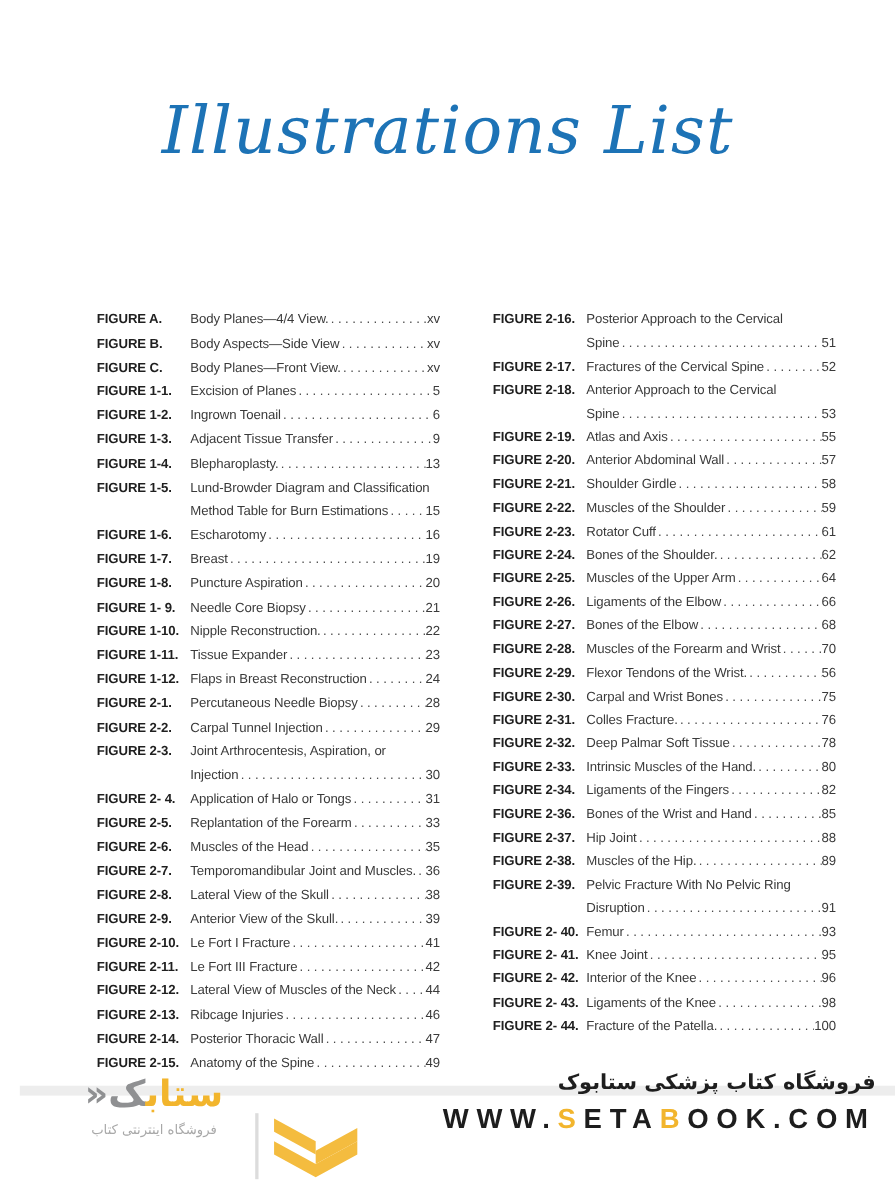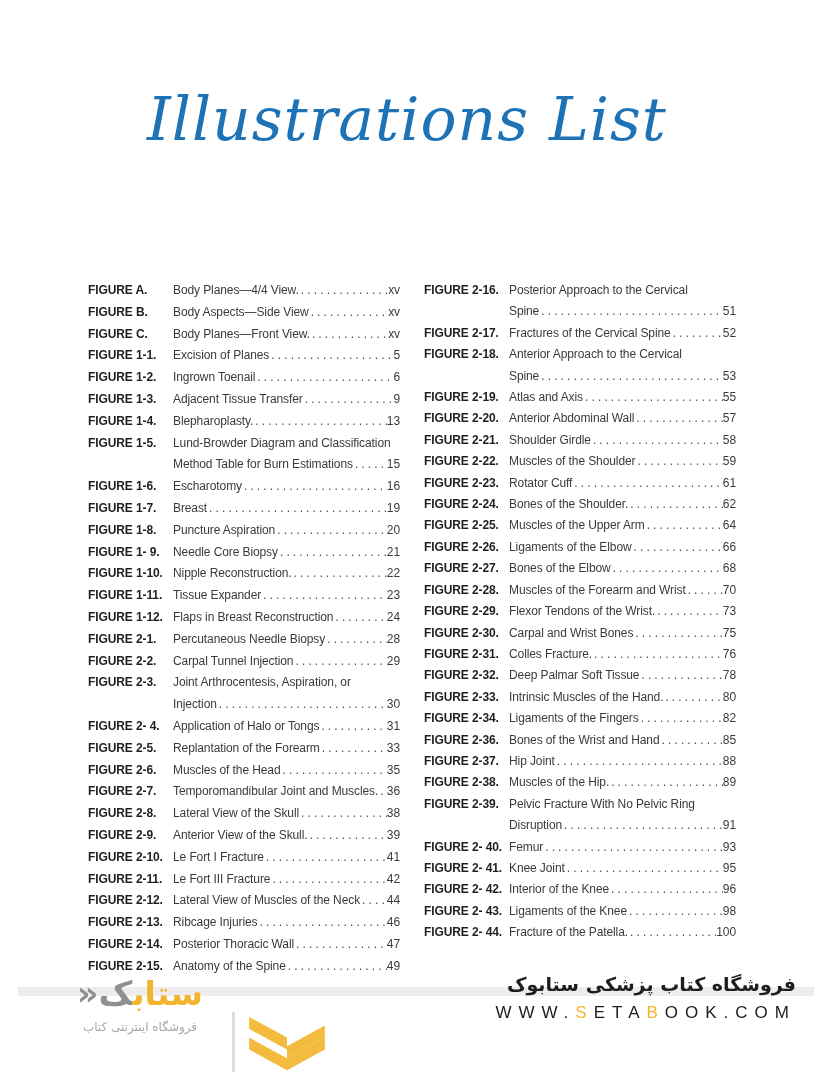--- a/index.html
+++ b/index.html
@@ -6,21 +6,21 @@
   body{
     width:814px;height:1080px;background:#ffffff;position:relative;overflow:hidden;
     font-family:"Liberation Sans", sans-serif;color:#333;
   }
   .page-title{
     position:absolute;top:84px;left:0;width:100%;text-align:center;
     font-family:"DejaVu Serif", serif;font-style:italic;font-weight:normal;
     font-size:60px;color:#1d73b6;letter-spacing:1px;margin:0;
   }
   .list{
-    position:absolute;top:280px;left:88px;width:672px;display:flex;gap:24px;
+    position:absolute;top:280px;left:88px;width:672px;display:flex;gap:48px;
   }
   .col{width:312px;font-size:12px;letter-spacing:-0.1px;}
   .col-left{line-height:21.8px;}
   .col-right{line-height:21.4px;}
   .row{display:flex;align-items:flex-start;}
   .lbl{
     flex:0 0 85px;font-weight:bold;color:#1f1f1f;white-space:nowrap;
   }
   .entry{flex:1 1 auto;min-width:0;color:#3a3a3a;}
   .line{display:flex;align-items:baseline;}
@@ -49,21 +49,21 @@
     direction:rtl;margin-top:6px;white-space:nowrap;
   }
   .logo-vbar{position:absolute;left:232px;top:1012px;width:3px;height:60px;background:#dcdcdc;}
   .emblem{position:absolute;left:244px;top:1004px;width:86px;height:74px;}
   .footer-right{position:absolute;right:18px;top:971px;text-align:right;}
   .store-line{
     font-family:"DejaVu Sans", sans-serif;direction:rtl;font-weight:600;
     font-size:19px;color:#1e1e1e;line-height:26px;
   }
   .site-url{
-    margin-top:6px;font-size:17px;font-weight:normal;letter-spacing:7px;
+    margin-top:6px;font-size:25px;font-weight:bold;letter-spacing:7px;
     color:#1d1d1d;white-space:nowrap;text-align:right;
   }
   .url-accent{color:#f2b52d;}
 </style>
 </head>
 <body>
 
 <h1 class="page-title">Illustrations List</h1>
 
 <div class="list">
@@ -553,21 +553,21 @@
           </div>
         </div>
   </div>
 
   <div class="row">
     <div class="lbl">FIGURE 2-29.</div>
     <div class="entry">
           <div class="line">
             <span class="txt">Flexor Tendons of the Wrist.</span>
             <span class="dots"></span>
-            <span class="pg">73</span>
+            <span class="pg">56</span>
           </div>
         </div>
   </div>
 
   <div class="row">
     <div class="lbl">FIGURE 2-30.</div>
     <div class="entry">
           <div class="line">
             <span class="txt">Carpal and Wrist Bones</span>
             <span class="dots"></span>

